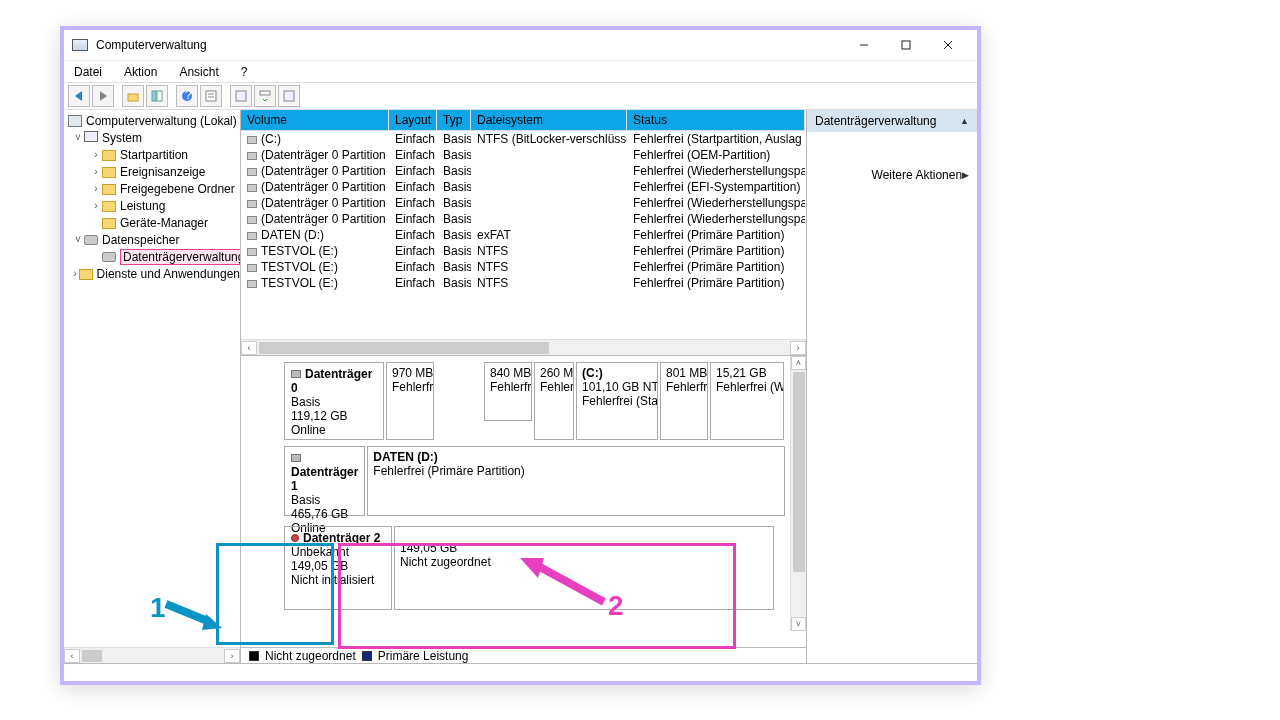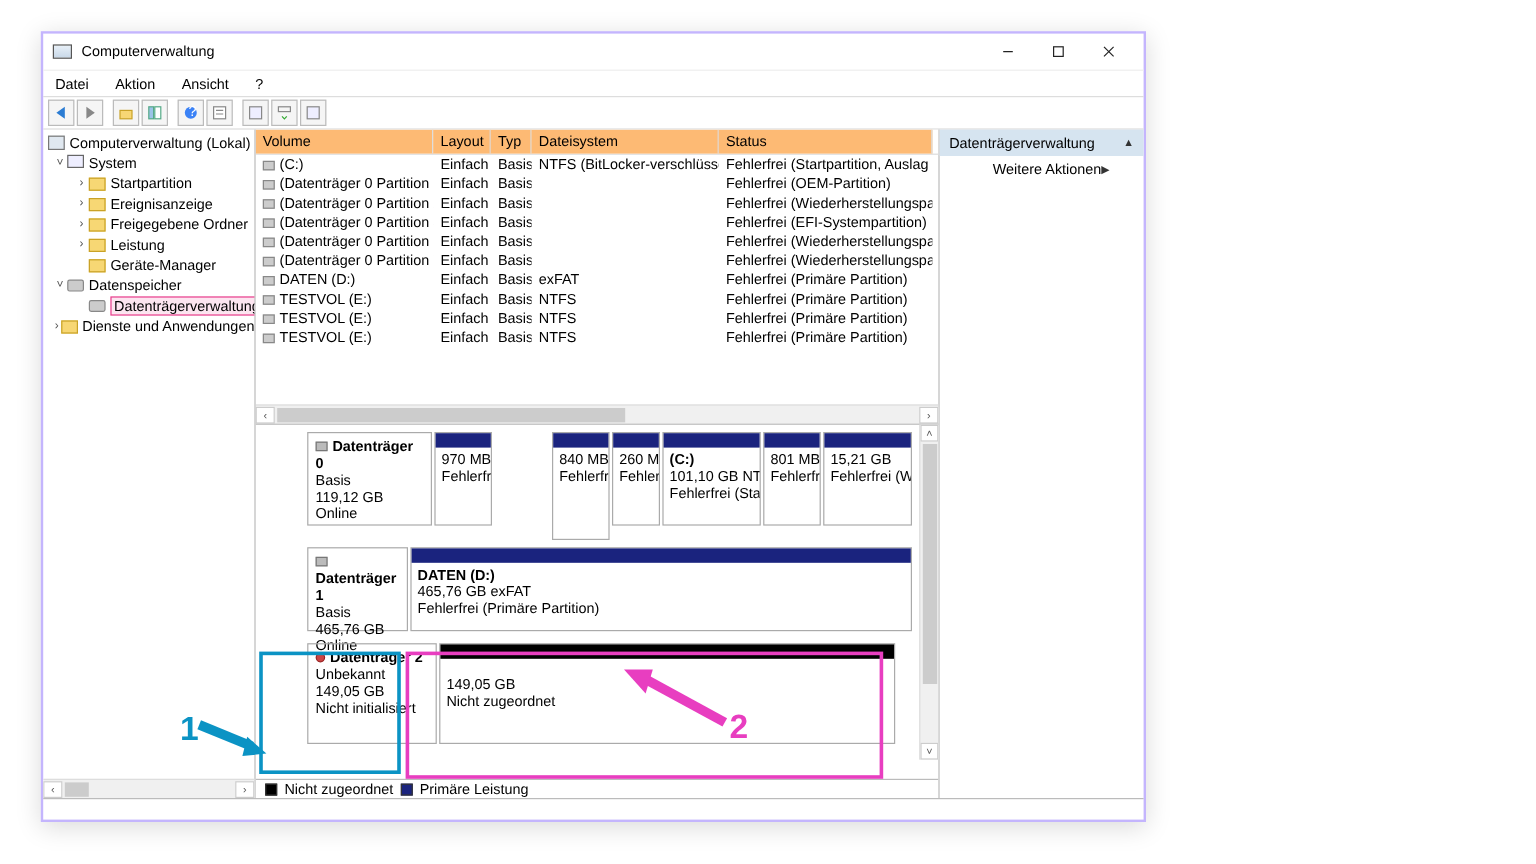--- a/index.html
+++ b/index.html
@@ -1,19 +1,19 @@
 <!DOCTYPE html>
 <html><head>
 <meta charset="utf-8">
 <style>
   * { box-sizing: border-box; font-family: "Segoe UI", Tahoma, sans-serif; font-size: 12px; }
   body { margin: 0; background: #fff; width: 1280px; height: 720px; position: relative; }
   .window {
-    position: absolute; left: 34px; top: 26px; width: 921px; height: 659px;
-    background: #fff; border: 2px solid #c4b5fd; box-shadow: 0 4px 20px rgba(0,0,0,0.15);
+    position: absolute; left: 60px; top: 26px; width: 921px; height: 659px;
+    background: #fff; border: 4px solid #c4b5fd; box-shadow: 0 4px 20px rgba(0,0,0,0.15);
   }
   .titlebar { height: 30px; display: flex; align-items: center; padding: 0 8px; }
   .titlebar .icon { width: 16px; height: 16px; margin-right: 8px; display:inline-block; position:relative; }
   .titlebar .icon::before { content:""; position:absolute; width:14px; height:10px; border:1px solid #555; top:2px; left:0; background:linear-gradient(#e8f0f8,#c8d8e8); }
   .titlebar .title { flex: 1; }
   .winbtn { width: 42px; height: 28px; display: flex; align-items: center; justify-content: center; }
   .winbtn svg { width: 10px; height: 10px; stroke: #222; stroke-width: 1; fill: none; }
   .menubar { height: 22px; display: flex; align-items: center; padding: 0 6px; gap: 14px; border-top: 1px solid #eee; }
   .menubar span { padding: 2px 4px; }
   .toolbar { height: 28px; display: flex; align-items: center; padding: 0 4px; gap: 2px; border-top: 1px solid #ddd; border-bottom: 1px solid #ddd; }
@@ -31,21 +31,21 @@
   .ic-disk::before{content:"";display:block;width:12px;height:8px;background:#ccc;border:1px solid #888;border-radius:2px;margin-top:2px;}
   .tree-row.selected span.lbl { background: #e83e8c22; border: 1px solid #e83e8c; padding: 0 2px; }
   .tree-scroll { position: absolute; bottom: 0; left: 0; right: 0; height: 16px; background: #f0f0f0; border-top:1px solid #ddd; display:flex; align-items:center;}
   .tree-scroll .ar{width:16px;height:14px;border:1px solid #ccc;background:#fff;display:flex;align-items:center;justify-content:center;color:#555;font-size:9px;}
   .tree-scroll .track{flex:1;}
   .tree-scroll .thumb{width:20px;height:12px;background:#ccc;margin-left:2px;}
 
   .center { flex: 1; display: flex; flex-direction: column; border-right: 1px solid #bbb; overflow:hidden;}
   .vol-table { flex: 0 0 auto; }
   .vol-head { display: flex; background: #fff; border-bottom: 1px solid #ddd; }
-  .vol-head div { border-right: 1px solid #ddd; padding: 3px 6px; background: #fdba74; }
+  .vol-head div { border-right: 1px solid #ddd; padding: 3px 6px; background: #0ea5e9; }
   .vol-body { }
   .vol-row { display: flex; height: 16px; align-items: center; }
   .vol-row div { padding: 0 6px; white-space: nowrap; overflow: hidden; }
   .vol-row .vicon{width:10px;height:8px;background:#ccc;border:1px solid #888;display:inline-block;margin-right:4px;vertical-align:middle;}
   .c0{width:148px}.c1{width:48px}.c2{width:34px}.c3{width:156px}.c4{width:178px}
   .hscroll{height:16px;background:#f0f0f0;border-top:1px solid #ddd;display:flex;align-items:center;margin-top:48px;}
   .hscroll .ar{width:16px;height:14px;border:1px solid #ccc;background:#fff;display:flex;align-items:center;justify-content:center;color:#555;font-size:9px;}
   .hscroll .thumb{width:290px;height:12px;background:#ccc;margin-left:2px;}
   .hscroll .track{flex:1;}
 
@@ -54,36 +54,36 @@
   .disks-vscroll{position:absolute;right:0;top:0;width:16px;bottom:16px;background:#f0f0f0;border-left:1px solid #ddd;display:flex;flex-direction:column;}
   .disks-vscroll .ar{height:14px;border:1px solid #ccc;background:#fff;display:flex;align-items:center;justify-content:center;color:#555;font-size:9px;}
   .disks-vscroll .track{flex:1;}
   .disks-vscroll .thumb{width:12px;height:200px;background:#ccc;margin:2px auto;}
 
   .disk-row { display: flex; margin: 6px 6px 6px 6px; padding-left: 37px; }
   .disk-info { width: 108px; border: 1px solid #aaa; padding: 4px 6px; }
   .disk-info .dname{font-weight:bold;}
   .disk-info .dicon{width:10px;height:8px;background:#bbb;border:1px solid #777;display:inline-block;margin-right:4px;}
   .disk-parts { display: flex; gap: 2px; margin-left:2px;}
-  .part { border: 1px solid #aaa; display: flex; flex-direction: column; }
+  .part { border: 1px solid #aaa; display: flex; flex-direction: row; }
   .part .stripe { height: 12px; background: #1a237e; }
   .part.unalloc .stripe{background:#000;}
   .part .pbody{padding:3px 5px;overflow:hidden;}
   .part .pbody div{white-space:nowrap;line-height:14px;}
   .part .pname{font-weight:bold;}
 
   .legend{height:16px;display:flex;align-items:center;gap:6px;padding:0 8px;border-top:1px solid #bbb;}
   .legend .sw{width:10px;height:10px;display:inline-block;border:1px solid #333;}
   .legend .sw.black{background:#000;}
   .legend .sw.navy{background:#1a237e;}
 
   .actions { width: 170px; }
   .actions-head{padding:4px 8px;font-weight:bold;border-bottom:1px solid #bbb;}
   .actions-sec{background:#d6e4f0;padding:4px 8px;display:flex;justify-content:space-between;align-items:center;}
-  .actions-item{padding:4px 8px 4px 24px;display:flex;justify-content:center;align-items:center;}
+  .actions-item{padding:4px 8px 4px 24px;display:flex;justify-content:flex-end;align-items:center;margin-top:32px;}
   .chev{font-size:9px;color:#333;}
 
   .statusbar{height:18px;border-top:1px solid #bbb;}
 
   
   .annot{position:absolute;pointer-events:none;}
   .annot.box1{border:3px solid #0b93c4;}
   .annot.box2{border:3px solid #e83ec0;}
   .annot-num{position:absolute;font-size:28px;font-weight:bold;}
   .annot-num.n1{color:#0b93c4;}
@@ -337,21 +337,21 @@
               <div>Online</div>
             </div>
             <div class="disk-parts" id="d0parts">
                 <div class="part" style="width: 48px; height: 78px;">
                   <div class="stripe"></div>
                   <div class="pbody">
                     <div>970 MB</div>
                     <div>Fehlerfr</div>
                   </div>
                 </div>
-                <div class="part" style="width: 48px; height: 90px; margin-left: 48px;">
+                <div class="part" style="width: 48px; height: 59px; margin-left: 48px;">
                   <div class="stripe"></div>
                   <div class="pbody">
                     <div>840 MB</div>
                     <div>Fehlerfr</div>
                   </div>
                 </div>
                 <div class="part" style="width: 40px; height: 78px;">
                   <div class="stripe"></div>
                   <div class="pbody">
                     <div>260 M</div>
@@ -388,21 +388,20 @@
               <div><span class="dicon"></span><span class="dname">Datenträger 1</span></div>
               <div>Basis</div>
               <div>465,76 GB</div>
               <div>Online</div>
             </div>
             <div class="disk-parts">
               <div class="part" style="width:418px;height:70px">
                 <div class="stripe"></div>
                 <div class="pbody">
                   <div class="pname">DATEN  (D:)</div>
-                  <div>465,76 GB exFAT</div>
                   <div>Fehlerfrei (Primäre Partition)</div>
                 </div>
               </div>
             </div>
           </div>
 
           <div class="disk-row" style="margin-top:10px">
             <div class="disk-info" style="height:84px">
               <div><span class="dicon" style="background:#c44;border-color:#922;border-radius:50%;width:8px;height:8px"></span><span class="dname">Datenträger 2</span></div>
               <div>Unbekannt</div>

